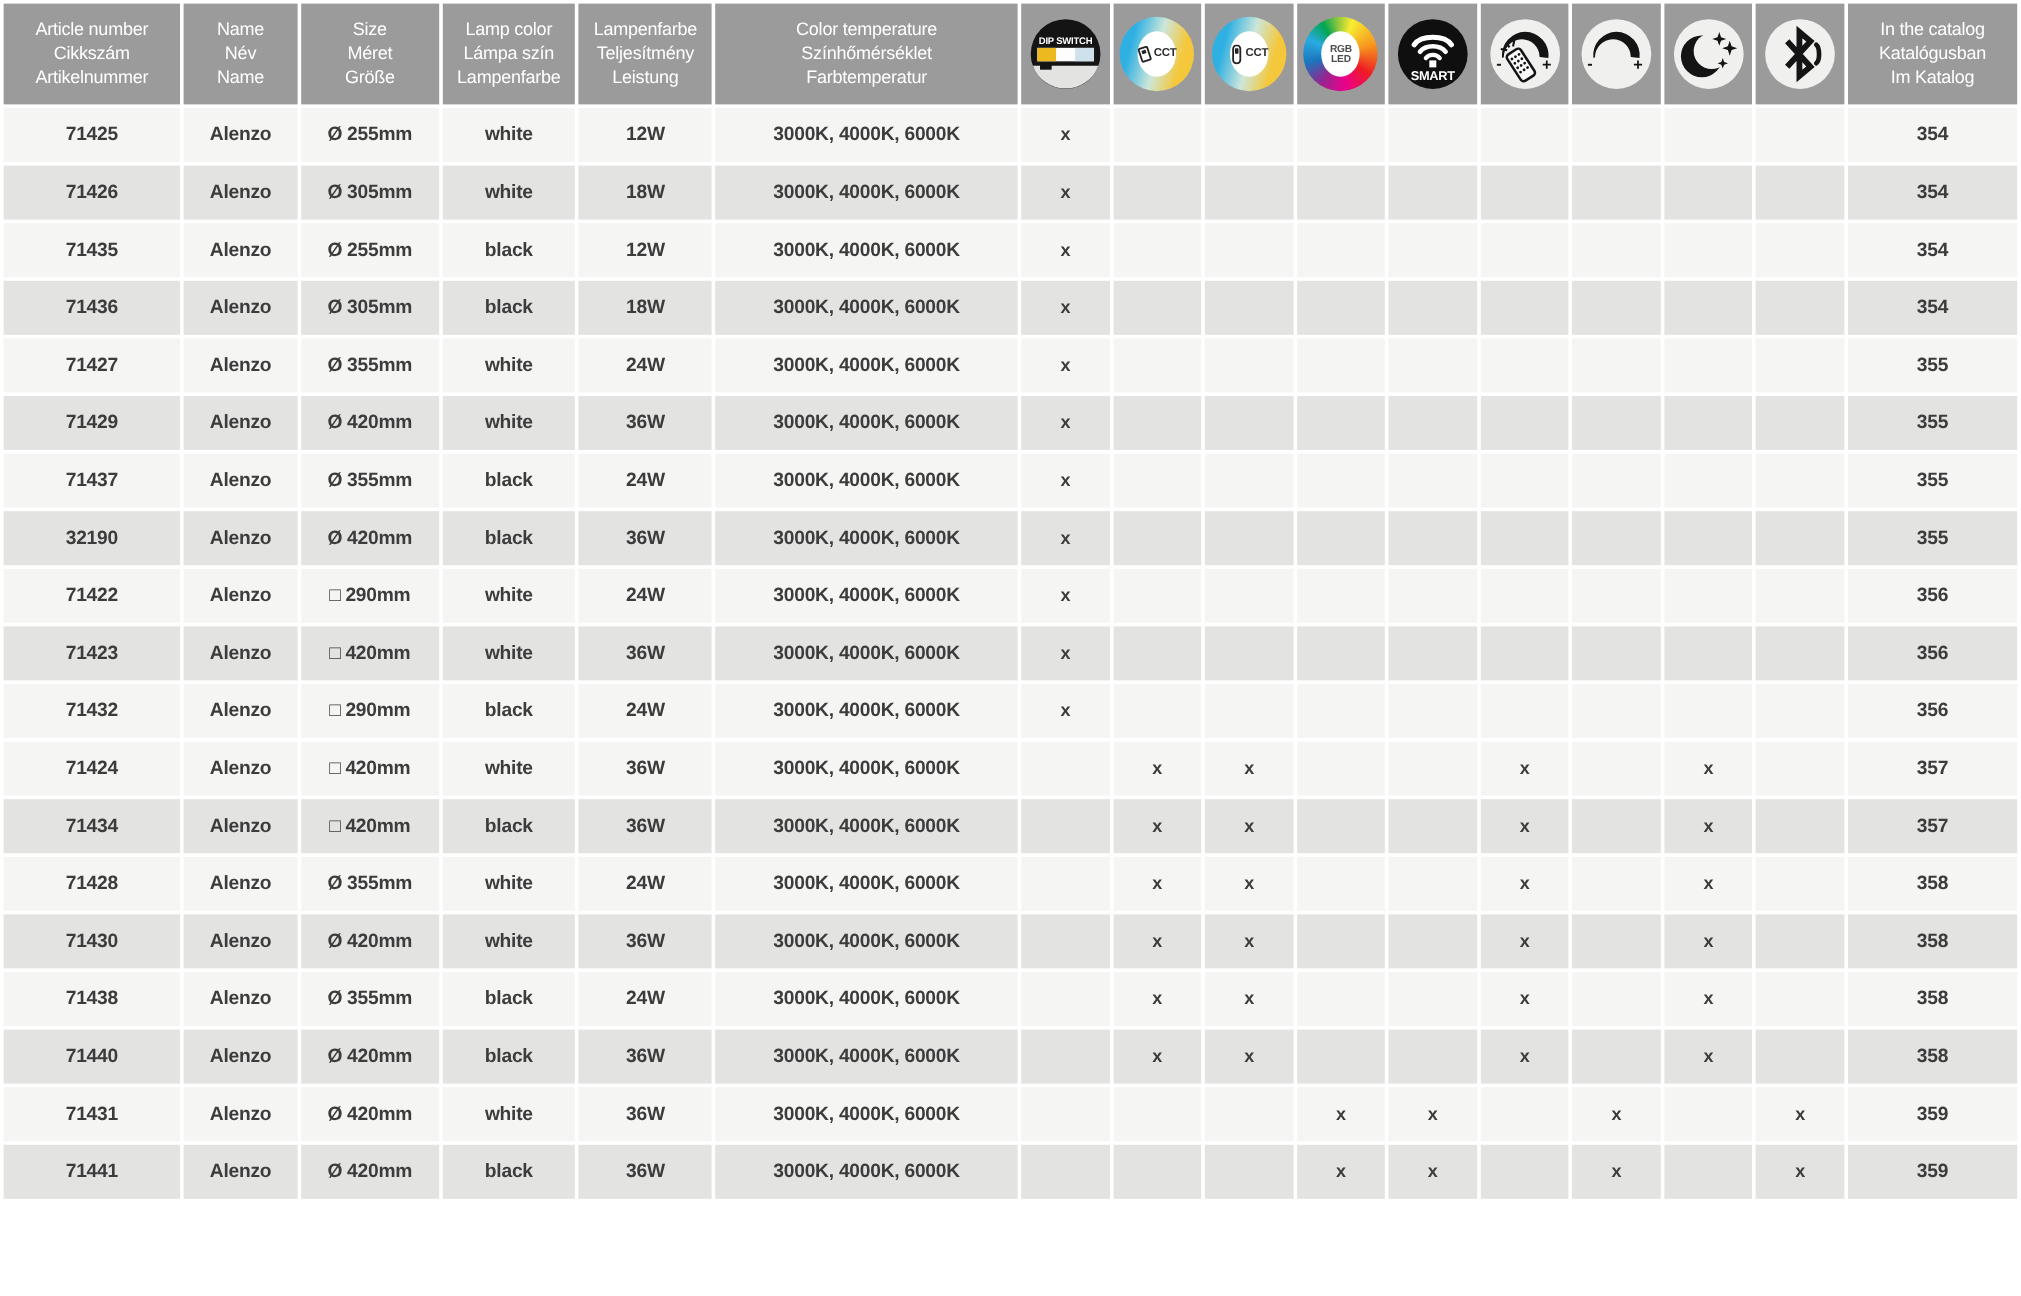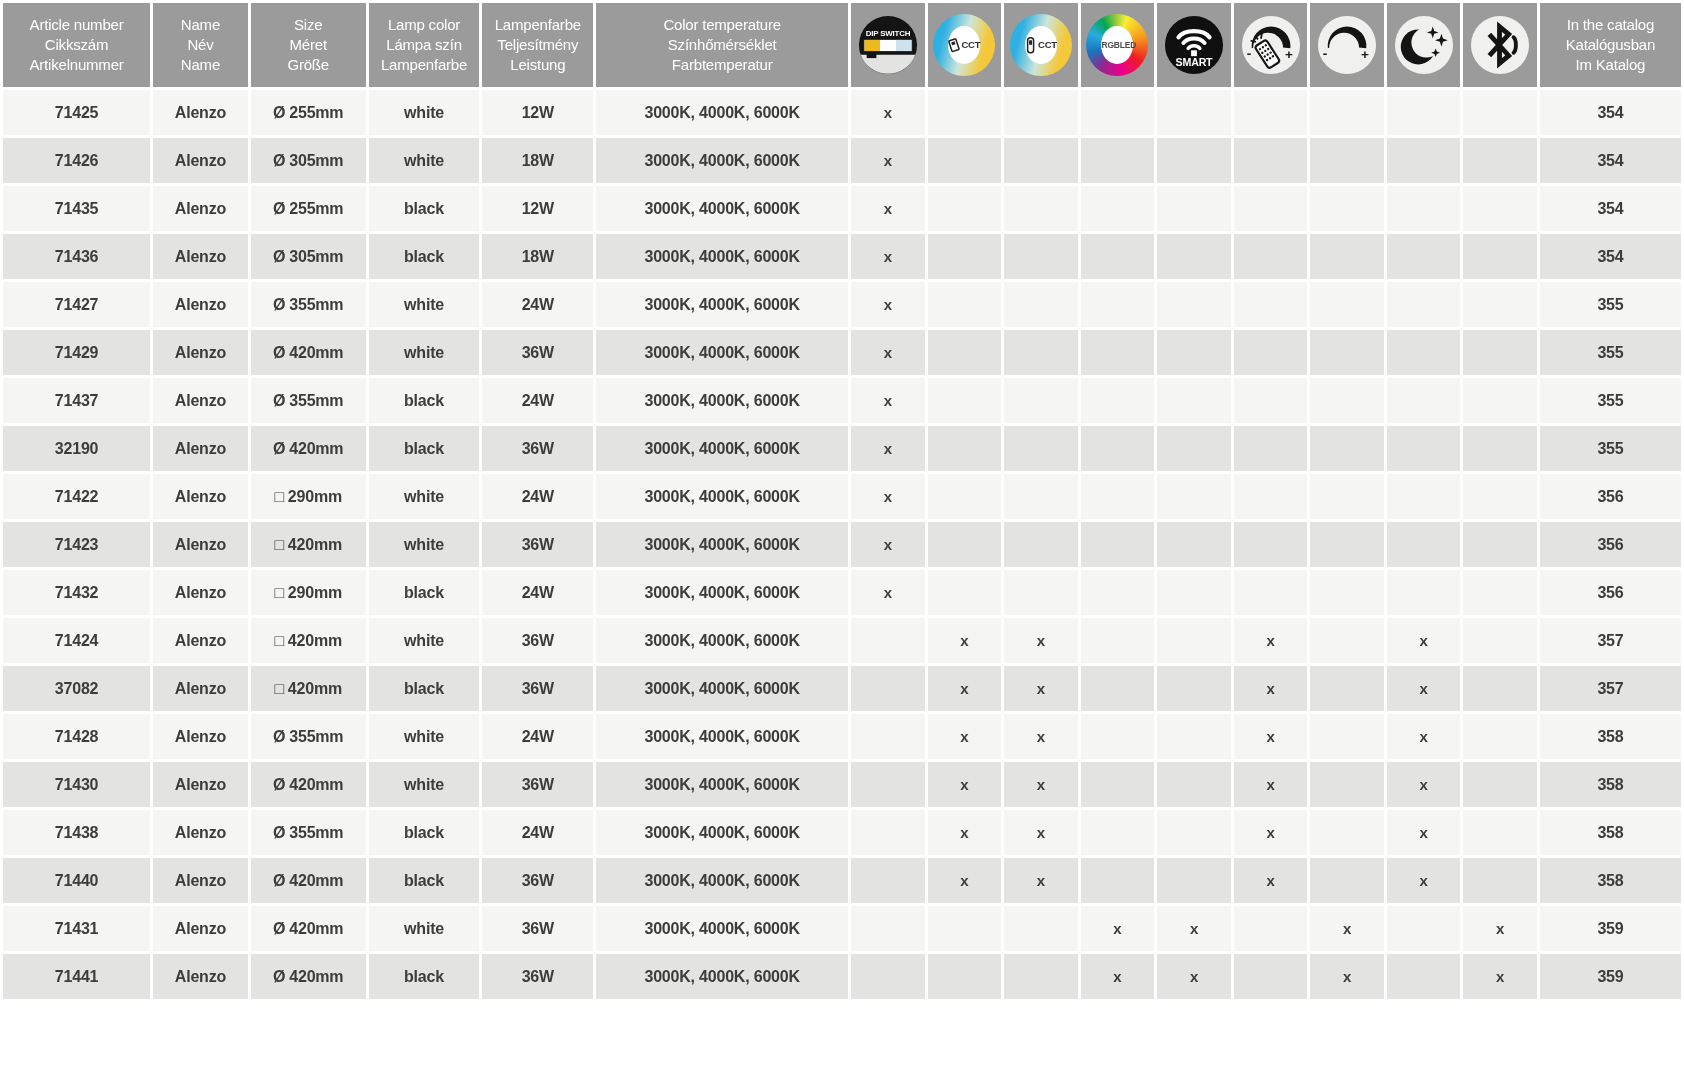--- a/index.html
+++ b/index.html
@@ -14,22 +14,22 @@
   .size-symbol{margin-right:4px;font-weight:700;}
   td.feat{font-size:15px;}
   
   .ring{width:62px;height:62px;margin:0 auto;border-radius:50%;
         display:flex;align-items:center;justify-content:center;}
   .ring-cct{background:linear-gradient(105deg,#2fb0e2 20%,#cde6da 50%,#f4c83a 78%);}
   .ring-rgb{background:conic-gradient(from 20deg,#f9ed32,#f7941d 55deg,#ed1c24 105deg,
             #ec008c 150deg,#92278f 195deg,#1b75bc 235deg,#29abe2 275deg,#00a651 310deg,
             #8dc63f 335deg,#f9ed32 360deg);}
   .ring-inner{width:32px;height:38px;border-radius:50%;background:#ffffff;
-              display:flex;align-items:center;gap:1px;}
-  .ring-inner.col{flex-direction:row;gap:0;}
+              display:flex;align-items:center;justify-content:center;gap:1px;}
+  .ring-inner.col{flex-direction:column;gap:0;}
   .cct-label{font-size:9.5px;font-weight:700;color:#2e2e2e;}
   .rgb-label{font-size:8.5px;font-weight:700;color:#4d4d4d;line-height:1.05;}
   svg{display:block;margin:0 auto;}
 </style>
 </head>
 <body>
 
 <table>
   <colgroup>
     <col style="width:146px">
@@ -411,21 +411,21 @@
         <td class="feat">x</td>
         <td class="feat"></td>
         <td class="feat"></td>
         <td class="feat">x</td>
         <td class="feat"></td>
         <td class="feat">x</td>
         <td class="feat"></td>
         <td>357</td>
       </tr>
       <tr class="row-even">
-        <td>37082</td>
+        <td>71434</td>
         <td>Alenzo</td>
         <td><span class="size-symbol">□</span><span>420mm</span></td>
         <td>black</td>
         <td>36W</td>
         <td>3000K, 4000K, 6000K</td>
         <td class="feat"></td>
         <td class="feat">x</td>
         <td class="feat">x</td>
         <td class="feat"></td>
         <td class="feat"></td>

